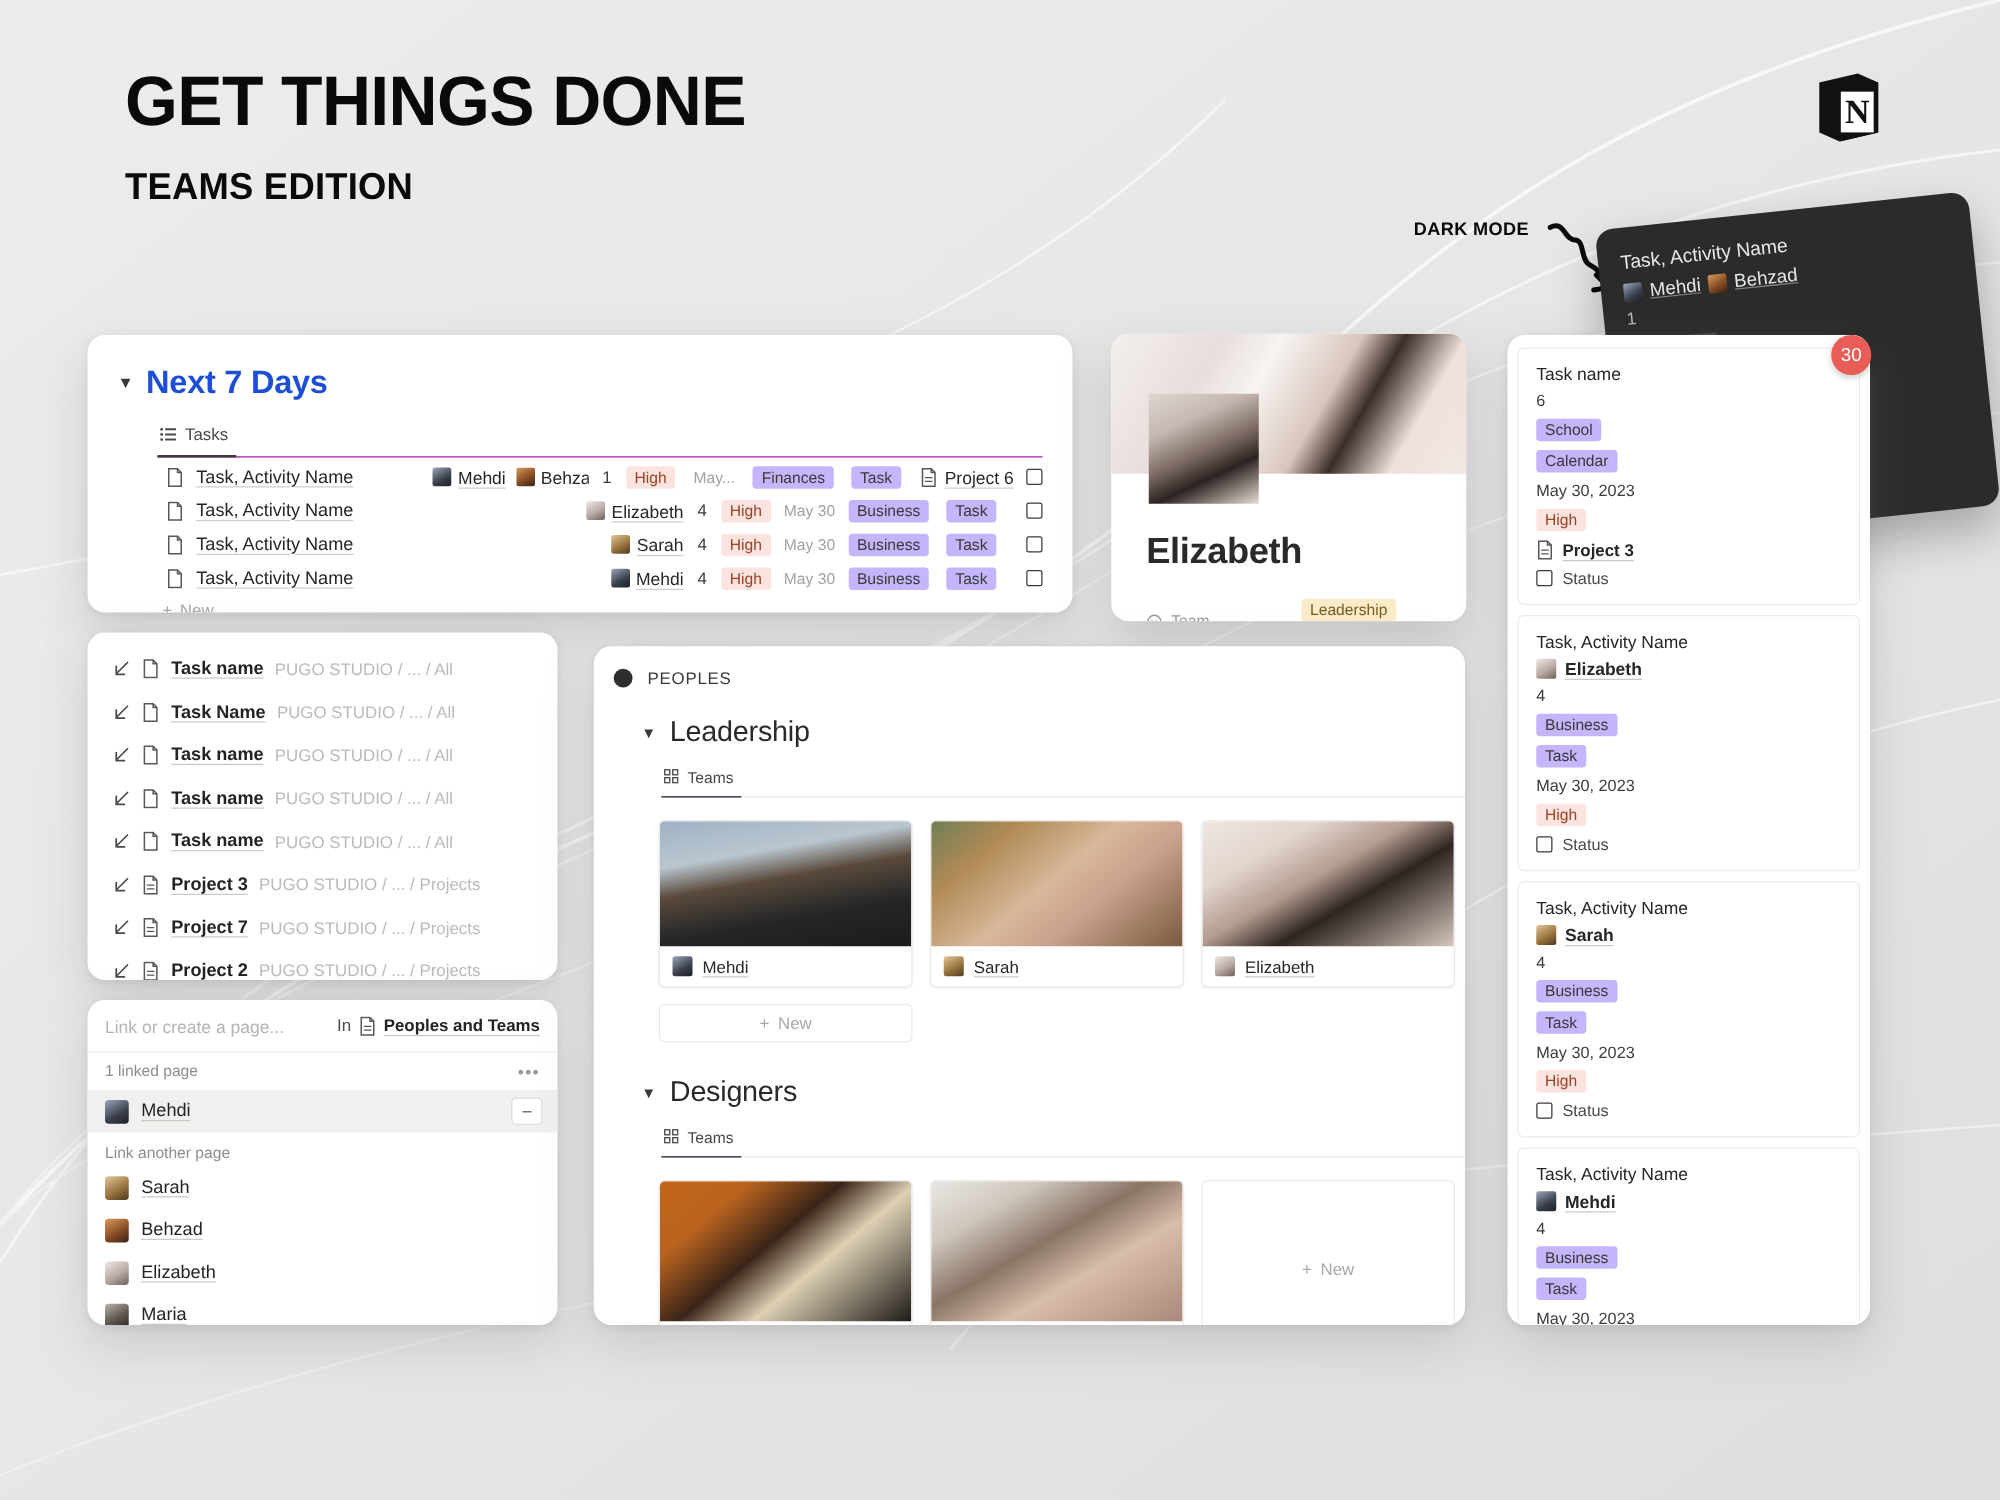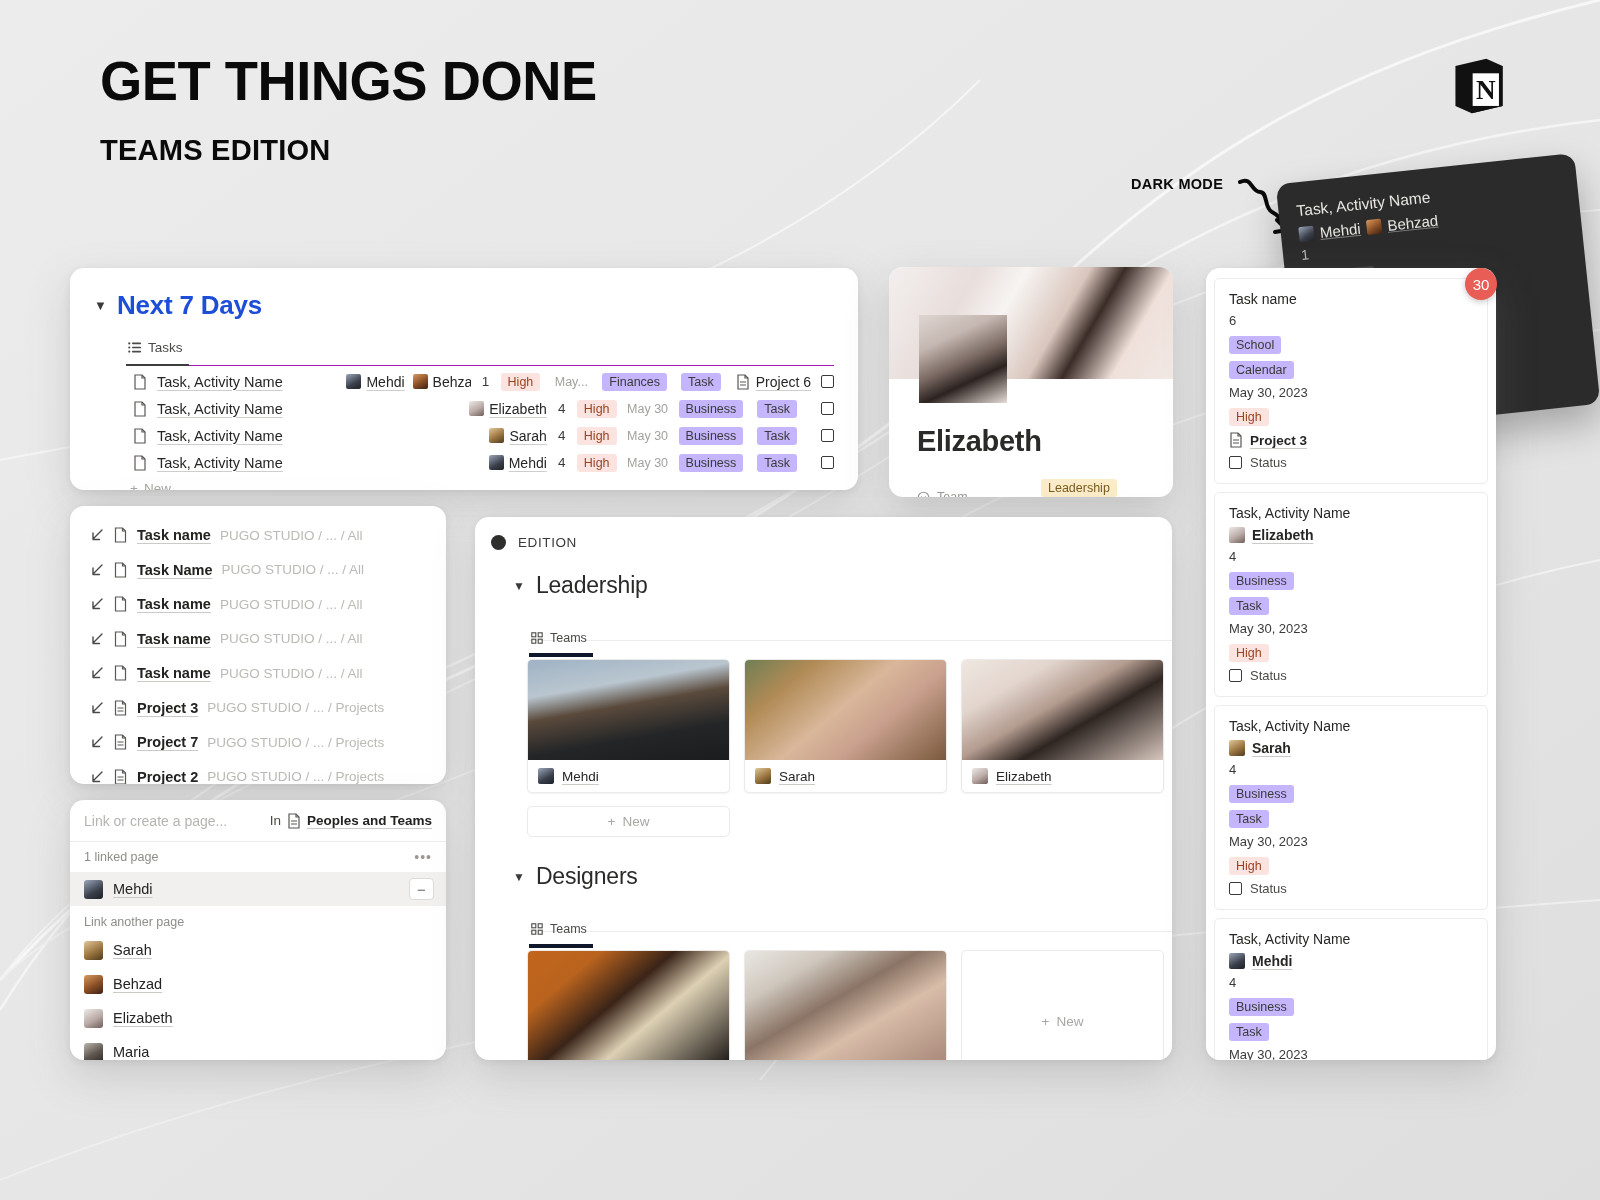--- a/index.html
+++ b/index.html
@@ -153,22 +153,22 @@
   
   #peoples { left: 475px; top: 517px; width: 697px; height: 543px; padding: 18px 0 0 0;}
   .pp-head { display:flex; align-items:center; gap:12px; padding-left: 16px; }
   .pp-dot { width: 15px; height: 15px; border-radius: 50%; background: #2e2e2c; }
   .pp-head-t { font-size: 13.5px; color: #3a3a38; letter-spacing: .6px; }
   .pp-group { padding-left: 38px; margin-top: 22px; }
   .pp-grp-head { display:flex; align-items:center; gap:11px; }
   .pp-caret { font-size: 12px; color:#3a3a38; }
   .pp-grp-title { font-size: 23px; font-weight: 500; color:#2a2a28; letter-spacing:-.2px; }
   .pp-tabbar { margin: 12px 0 0 16px; border-bottom: 1px solid #ececea; width: calc(100% - 16px); }
-  .pp-tab { display:inline-flex; align-items:center; gap:7px; font-size:12.5px; color:#4a4a47;
-            padding: 3px 6px 8px 2px; border-bottom: 4px solid #0f172a; position:relative; top:17px;}
+  .pp-tab { display:inline-flex; gap:7px; font-size:12.5px; color:#4a4a47;
+            padding: 3px 6px 8px 2px; border-bottom: 1px solid #0f172a; position:relative; top:1px;}
   .pp-cards { display:flex; gap: 14px; margin: 18px 0 0 14px; }
   .pp-card { width: 203px; border: 1px solid #eceae8; border-radius: 5px; overflow:hidden; background:#fff;
              box-shadow: 0 1px 2px rgba(0,0,0,.05); }
   .pp-img { height: 100px; width: 100%; background-size: cover; background-position: center top; }
   .pp-cap { display:flex; align-items:center; gap:8px; padding: 8px 10px; }
   .pp-cap .nm { font-size: 13.5px; color:#262624; text-decoration: underline;
                 text-decoration-color:#cbcac7; text-underline-offset:3px;}
   .pp-cap .av { width: 16px; height: 16px; border-radius:2px; }
   .pp-new {
     width: 203px; border:1px solid #eceae8; border-radius:5px; background:#fff;
@@ -536,21 +536,21 @@
         <span>Team</span>
       </span>
       <span class="chip-leader">Leadership</span>
     </div>
   </div>
 </div>
 
 <div class="panel" id="peoples">
   <div class="pp-head">
     <span class="pp-dot"></span>
-    <span class="pp-head-t">EDITION</span>
+    <span class="pp-head-t">PEOPLES</span>
   </div>
 
   <div class="pp-group">
     <div class="pp-grp-head">
       <span class="pp-caret">▼</span>
       <span class="pp-grp-title">Leadership</span>
     </div>
     <div class="pp-tabbar">
       <span class="pp-tab">
         <svg width="12" height="12" viewBox="0 0 12 12">

